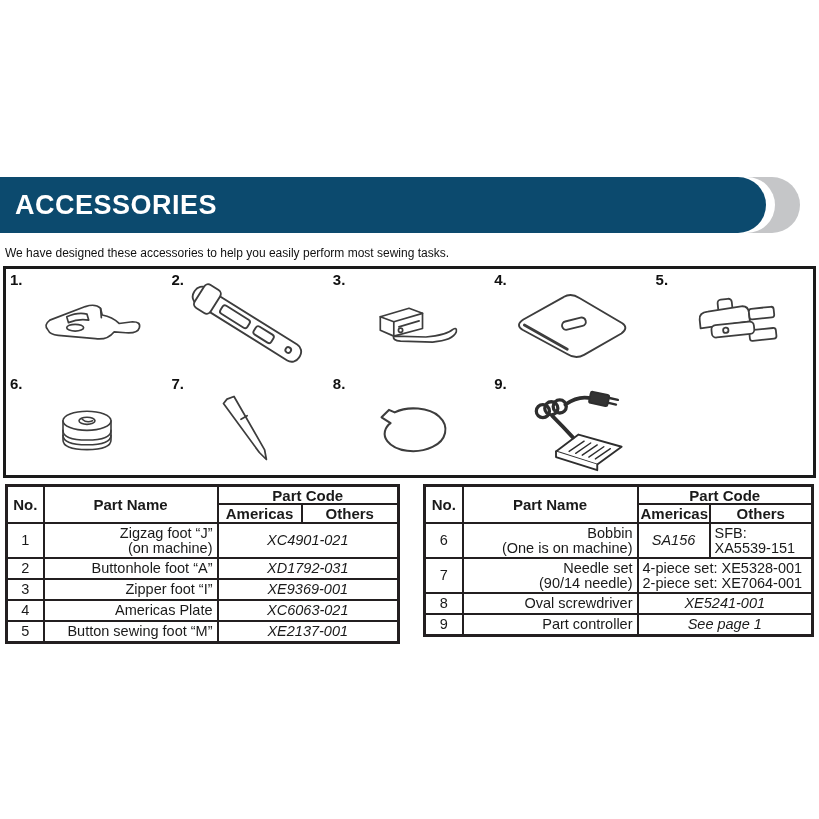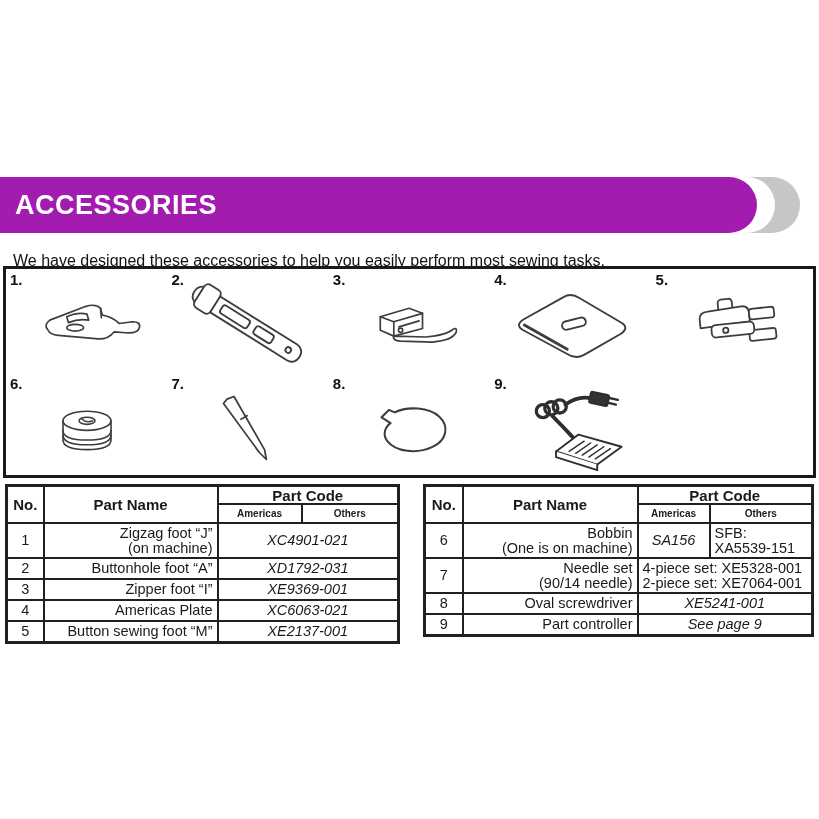--- a/index.html
+++ b/index.html
@@ -3,42 +3,42 @@
 <meta charset="utf-8">
 <style>
   html,body{margin:0;padding:0;background:#ffffff;}
   body{width:819px;height:819px;position:relative;font-family:"Liberation Sans",sans-serif;color:#1a1a1a;overflow:hidden;}
 
   
   .band{position:absolute;top:177px;left:0;width:819px;height:56px;}
   .pill{position:absolute;top:0;height:56px;border-radius:28px;}
   .pill-gray{left:600px;width:200px;background:#c5c6c8;}
   .pill-white{left:580px;width:195px;background:#ffffff;}
-  .pill-black{left:0;width:757px;background:#a21caf;border-radius:0 28px 28px 0;}
+  .pill-black{left:0;width:757px;background:#0c4a6e;border-radius:0 28px 28px 0;padding-left:9px;}
   .band-title{position:absolute;left:15px;top:0;line-height:56px;font-size:27px;font-weight:bold;letter-spacing:.5px;color:#ffffff;margin:0;}
 
   
-  .intro{position:absolute;top:243px;left:5px;width:790px;margin:8px;font-size:16px;line-height:20px;color:#111;}
+  .intro{position:absolute;top:243px;left:5px;width:790px;margin:0;font-size:12px;line-height:20px;color:#111;}
 
   
   .figure-panel{position:absolute;top:266px;left:3px;width:807px;height:206px;border:3px solid #1a1a1a;background:#fff;}
   .figure-grid{display:grid;grid-template-columns:repeat(5,1fr);grid-template-rows:104px 100px;width:100%;height:100%;}
   .fig-cell{position:relative;display:flex;align-items:center;justify-content:center;}
   .fig-num{position:absolute;top:2px;left:4px;font-size:15px;font-weight:bold;color:#111;}
   .fig-cell svg{margin-top:10px;}
 
   
   .tbl-wrap{position:absolute;top:484px;border-radius:15px;}
   .tbl-left{left:5px;width:392px;}
   .tbl-right{left:423px;width:388px;}
   table.parts{border-collapse:collapse;table-layout:fixed;width:100%;border:3px solid #231f20;font-size:14.5px;}
   table.parts th,table.parts td{border:2px solid #231f20;padding:0 4px;line-height:15px;overflow:hidden;}
   table.parts th{font-weight:bold;text-align:center;padding:0 2px;}
   tr.hr1 th{height:16px;font-size:15px;}
-  tr.hr2 th{height:17px;font-size:10px;margin-left:19px;}
+  tr.hr2 th{height:17px;font-size:15px;margin-left:19px;}
   td.c-no{text-align:center;}
   td.c-name{text-align:right;padding-left:5px;}
   td.c-code{text-align:center;font-style:italic;}
   td.c-codeleft{text-align:left;padding-left:6px;}
   tr.single td{height:19px;}
   tr.double td{height:33px;}
   .l{display:block;}
 </style>
 </head>
 <body>
@@ -257,17 +257,17 @@
         </td>
       </tr>
       <tr class="single">
         <td class="c-no">8</td>
         <td class="c-name">Oval screwdriver</td>
         <td class="c-code" colspan="2">XE5241-001</td>
       </tr>
       <tr class="single">
         <td class="c-no">9</td>
         <td class="c-name">Part controller</td>
-        <td class="c-code" colspan="2">See page 9</td>
+        <td class="c-code" colspan="2">See page 1</td>
       </tr>
     </tbody>
   </table>
 </div>
 
 </body></html>

